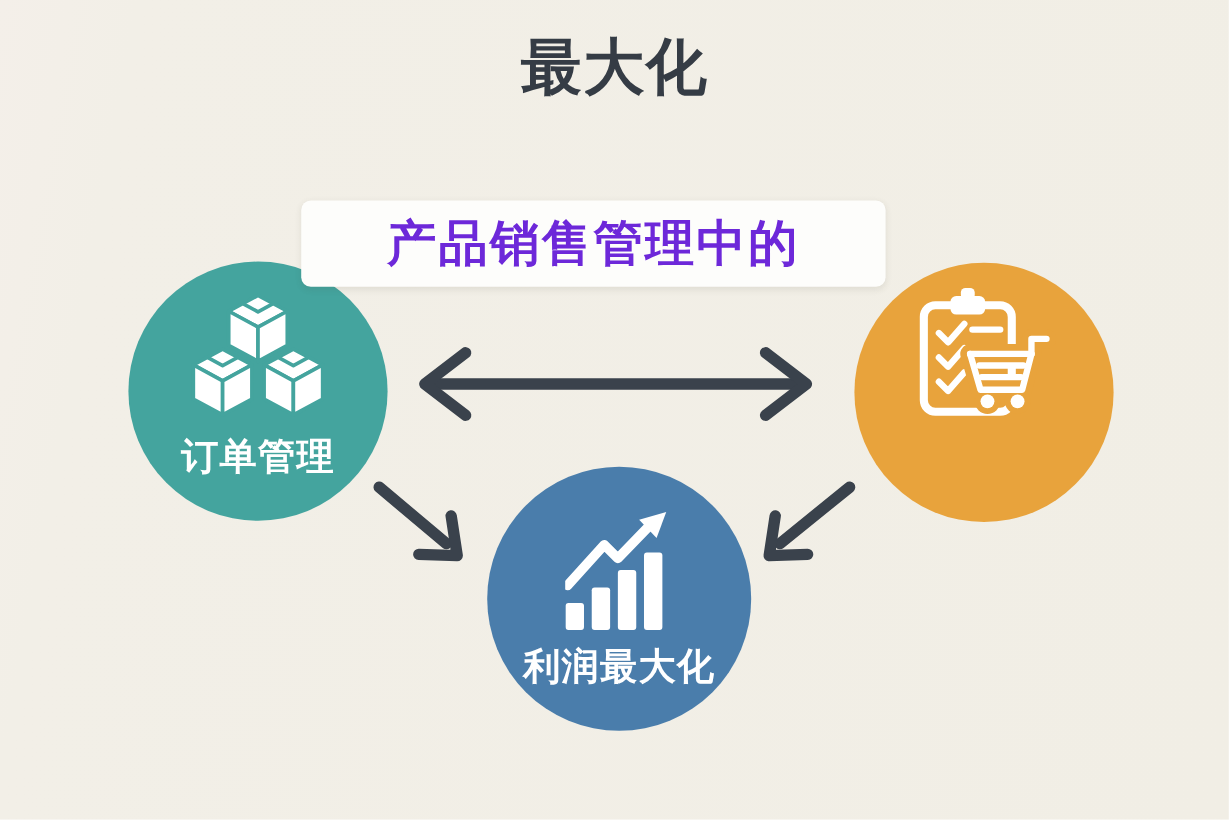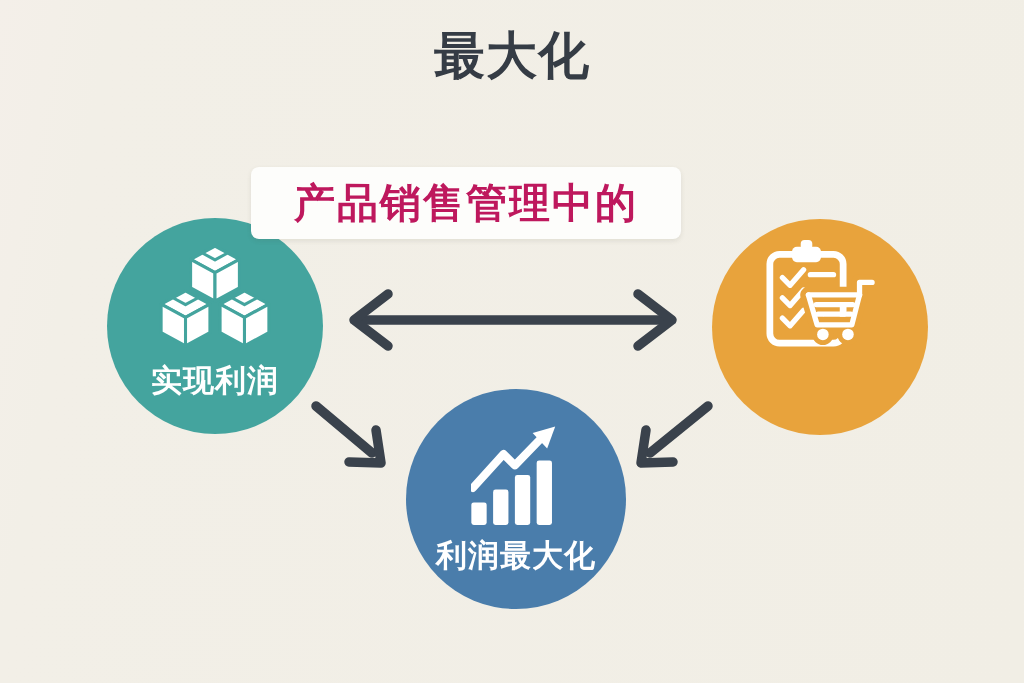--- a/index.html
+++ b/index.html
@@ -26,30 +26,30 @@
     font-weight: 800;
     line-height: 64px;
     letter-spacing: 1px;
   }
 
   
   .banner {
     position: absolute;
     left: 251px;
     top: 167px;
-    width: 430px;
+    width: 487px;
     height: 72px;
     background: #fdfdfb;
     border-radius: 8px;
     box-shadow: 0 2px 5px rgba(70, 65, 50, 0.10);
     display: flex;
     align-items: center;
     justify-content: center;
     z-index: 3;
-    color: #be185d;
+    color: #6d28d9;
     font-size: 41px;
     font-weight: 700;
     letter-spacing: 2px;
   }
 
   
   .node {
     position: absolute;
     border-radius: 50%;
     display: flex;
@@ -133,21 +133,21 @@
         <polygon points="7,59 31,72 31,100 7,87" fill="#ffffff"></polygon>
         <polygon points="31,72 55,59 55,87 31,100" fill="#ffffff"></polygon>
         <path d="M19 53 L31 59.5 L43 53" fill="none"></path>
 
         <polygon points="65,59 89,46 113,59 89,72" fill="#ffffff"></polygon>
         <polygon points="65,59 89,72 89,100 65,87" fill="#ffffff"></polygon>
         <polygon points="89,72 113,59 113,87 89,100" fill="#ffffff"></polygon>
         <path d="M77 53 L89 59.5 L101 53" fill="none"></path>
       </g>
     </svg>
-    <div class="label">实现利润</div>
+    <div class="label">订单管理</div>
   </div>
 
   <div class="node node-order">
     <svg class="icon" viewBox="0 0 124 112">
 
       <rect x="10" y="16" width="76" height="92" rx="10" fill="none" stroke="#ffffff" stroke-width="7"></rect>
 
       <rect x="42" y="1" width="12" height="10" rx="4" fill="#ffffff"></rect>
       <rect x="33" y="8" width="30" height="16" rx="5" fill="#ffffff"></rect>
 

